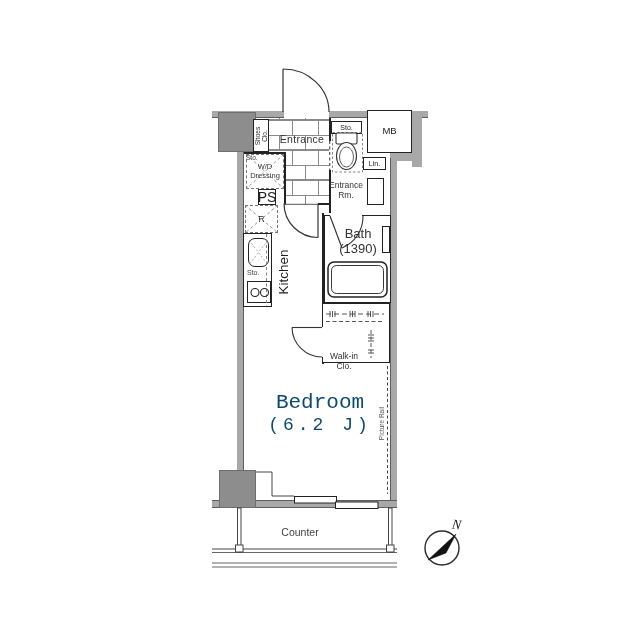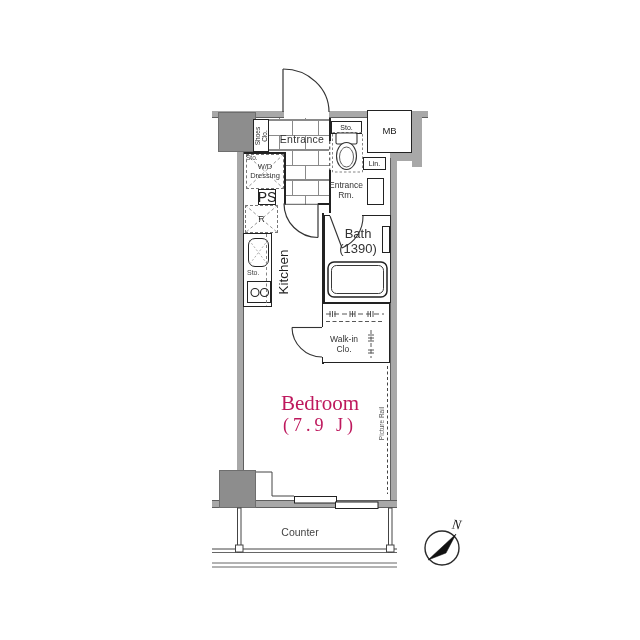--- a/index.html
+++ b/index.html
@@ -195,27 +195,27 @@
     <div>(1390)</div>
   </div>
   <div class="abs" style="left:253px;top:264px;width:60px;height:16px;">
     <div class="vrot" style="width:60px;height:16px;font-size:13.5px;color:#222;">
       <span>Kitchen</span>
     </div>
   </div>
   <div class="lbl" style="left:247px;top:269px;font-size:7px;color:#444;">
     <span>Sto.</span>
   </div>
-  <div class="lbl" style="left:319px;top:335px;width:50px;font-size:8.5px;color:#333;">
+  <div class="lbl" style="left:319px;top:352px;width:50px;font-size:8.5px;color:#333;">
     <div>Walk-in</div>
     <div>Clo.</div>
   </div>
-  <div class="lbl" style="left:240px;top:391px;width:160px;font-family:Liberation Serif, serif;color:#be185d;">
+  <div class="lbl" style="left:240px;top:391px;width:160px;font-family:Liberation Mono, monospace;color:#0c4a6e;">
     <div style="font-size:21px;">Bedroom</div>
-    <div style="font-size:18px;letter-spacing:4px;">(7.9 J)</div>
+    <div style="font-size:18px;letter-spacing:4px;">(6.2 J)</div>
   </div>
   <div class="abs" style="left:351px;top:417px;width:60px;height:13px;">
     <div class="vrot" style="width:60px;height:13px;font-size:6.5px;color:#555;">
       <span>Picture Rail</span>
     </div>
   </div>
   <div class="lbl" style="left:270px;top:526px;width:60px;font-size:10.5px;color:#444;">
     <span>Counter</span>
   </div>
   <div class="lbl" style="left:452px;top:517px;font-family:'Liberation Serif',serif;font-style:italic;font-size:13.5px;color:#222;transform:rotate(8deg);">

